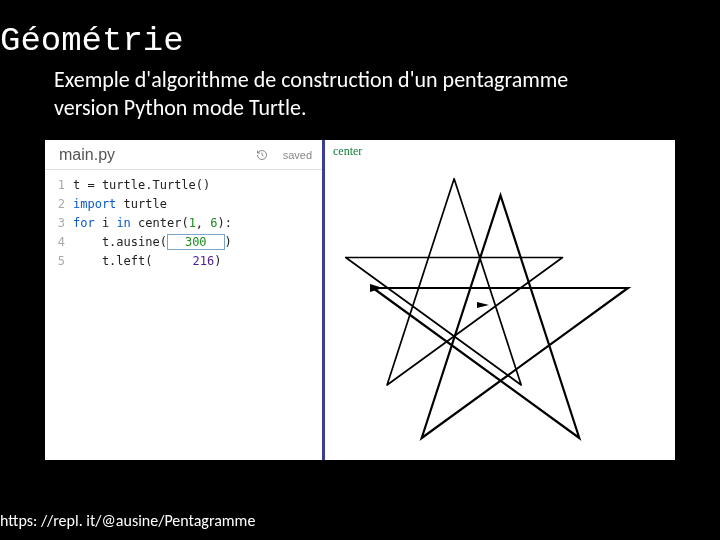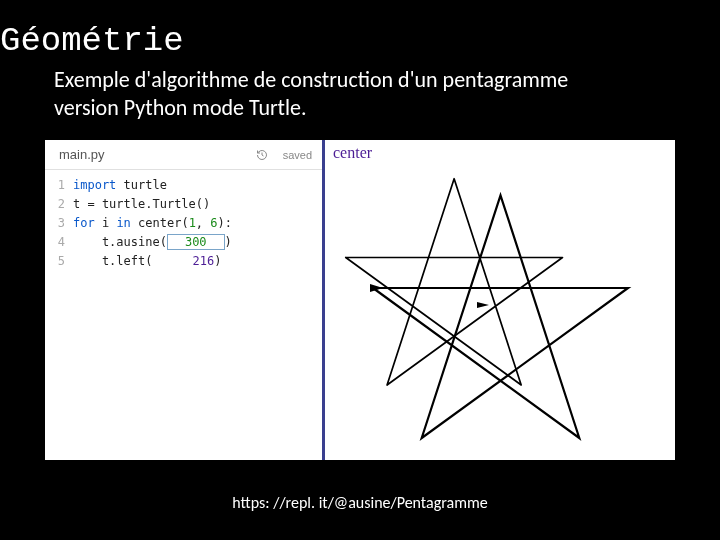--- a/index.html
+++ b/index.html
@@ -42,21 +42,21 @@
   .tabbar {
     height: 30px;
     border-bottom: 1px solid #e0e0e0;
     display: flex;
     align-items: center;
     padding-left: 6px;
     gap: 10px;
   }
   .tab {
     font-family: -apple-system, Arial, sans-serif;
-    font-size: 13px;
+    font-size: 16px;
     color: #555;
     padding: 4px 8px;
   }
   .saved {
     font-family: -apple-system, Arial, sans-serif;
     font-size: 11px;
     color: #888;
     display: flex;
     align-items: center;
     gap: 15px;
@@ -83,38 +83,37 @@
   .num2 { color: #4c1d95; margin-left: 40px; }
   .boxed { border: 1px solid #7aa5c9; padding: 0 17px; margin-top: 8px; }
   .output-pane {
     flex: 1;
     height: 100%;
     position: relative;
     background: #fff;
   }
   .out-label {
     font-family: Georgia, serif;
-    font-size: 16px;
-    color: #4c1d95;
+    font-size: 12px;
+    color: #15803d;
     padding: 4px 0 0 8px;
   }
   .star-wrap {
     position: absolute;
     top: 20px;
     left: 0;
     width: 100%;
     height: calc(100% - 20px);
   }
   .star-wrap svg { width: 100%; height: 100%; }
   .footer-link {
     position: absolute;
-    bottom: 28px;
+    bottom: 10px;
     left: 0;
     width: 100%;
-    text-align: center;
     color: #fff;
     font-size: 16px;
   }
 </style>
 </head>
 <body>
 
 <h1 class="title">Géométrie</h1>
 <p class="subtitle">Exemple d'algorithme de construction d'un pentagramme version Python mode Turtle.</p>
 
@@ -133,22 +132,22 @@
     </div>
     <div class="code-body">
       <div class="gutter">
         <div>1</div>
         <div>2</div>
         <div>3</div>
         <div>4</div>
         <div>5</div>
       </div>
       <div class="lines">
+        <div class="line">t = turtle.Turtle()</div>
         <div class="line"><span class="kw">import</span><span> turtle</span></div>
-        <div class="line">t = turtle.Turtle()</div>
         <div class="line"><span class="kw">for</span><span> i </span><span class="kw">in</span><span> center(</span><span class="num">1</span><span>, </span><span class="num">6</span><span>):</span></div>
         <div class="line"><span>    t.ausine(</span><span class="num boxed">300</span><span>)</span></div>
         <div class="line"><span>    t.left(</span><span class="num2">216</span><span>)</span></div>
       </div>
     </div>
   </div>
   <div class="output-pane">
     <div class="out-label">center</div>
     <div class="star-wrap">
       <svg viewBox="0 0 350 300">

